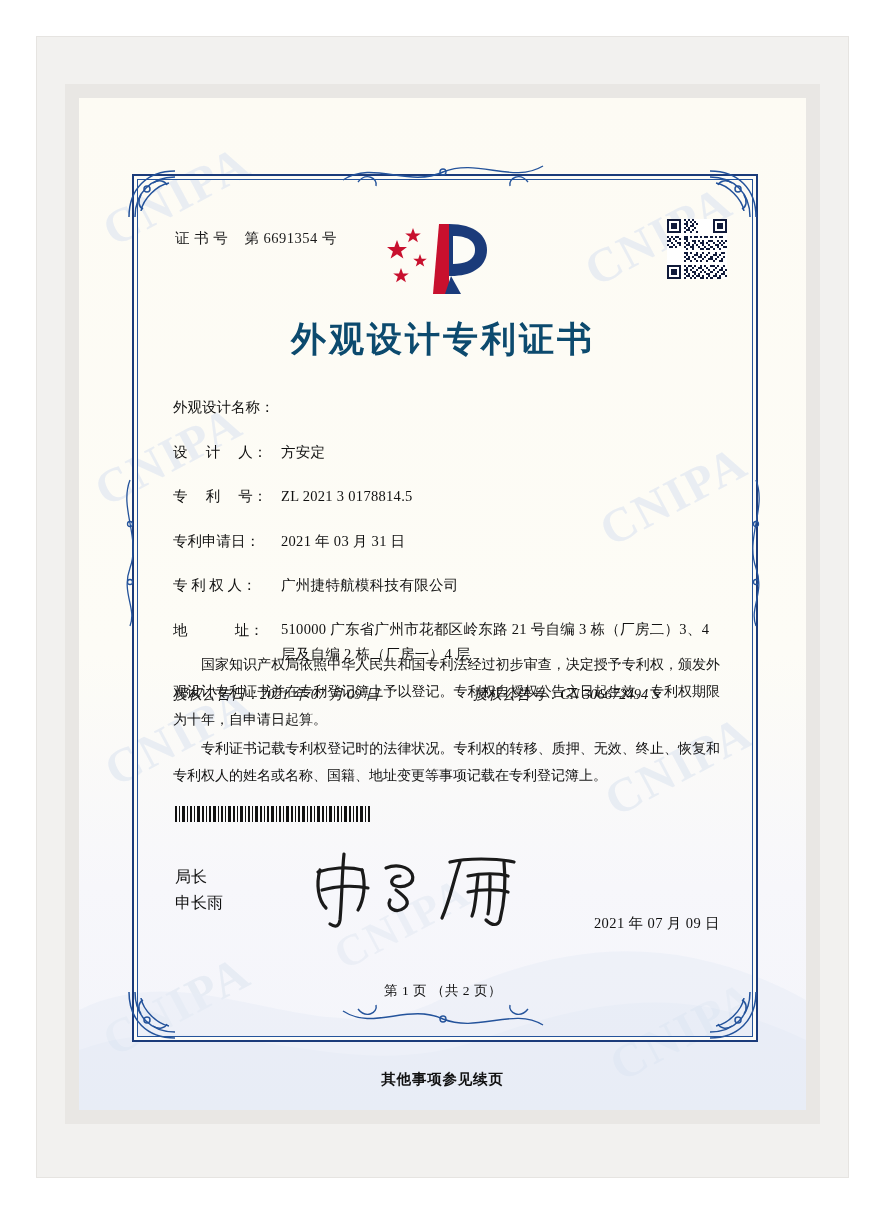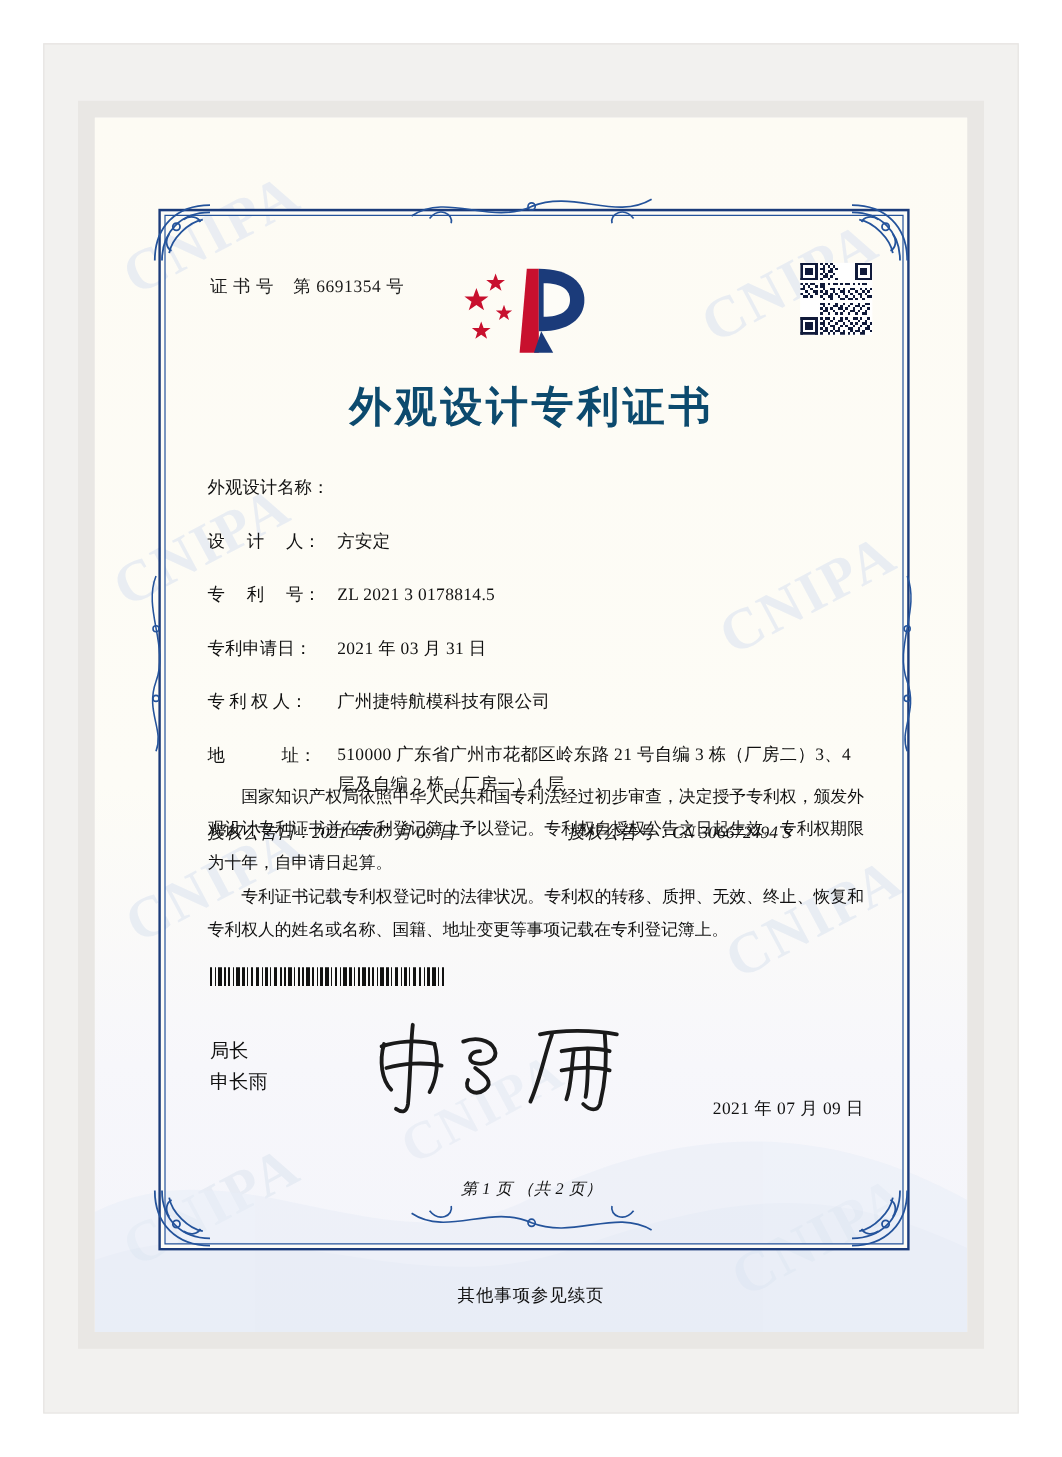--- a/index.html
+++ b/index.html
@@ -215,31 +215,31 @@
     letter-spacing: .4px;
   }
 
   .page-no {
     position: absolute;
     left: 0; right: 0; top: 808px;
     text-align: center;
     font-size: 13.5px;
     color: #111;
     letter-spacing: .5px;
-    font-style: italic;
   }
 
   .footer-note {
     position: absolute;
     left: 0; right: 0;
     top: 972px;
     text-align: center;
     font-size: 14.5px;
     color: #111;
     letter-spacing: .8px;
+    font-weight: bold;
   }
 
   
   .wave {
     position: absolute;
     left: 0; right: 0; bottom: 0;
     height: 220px;
     opacity: .5;
   }
 </style>

